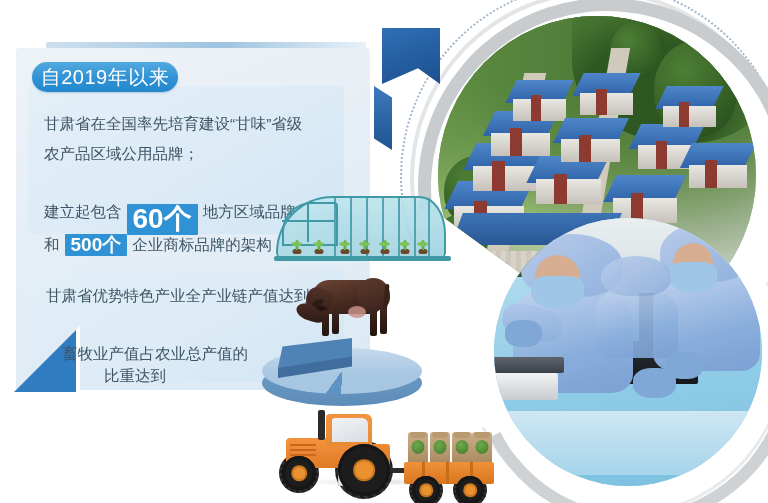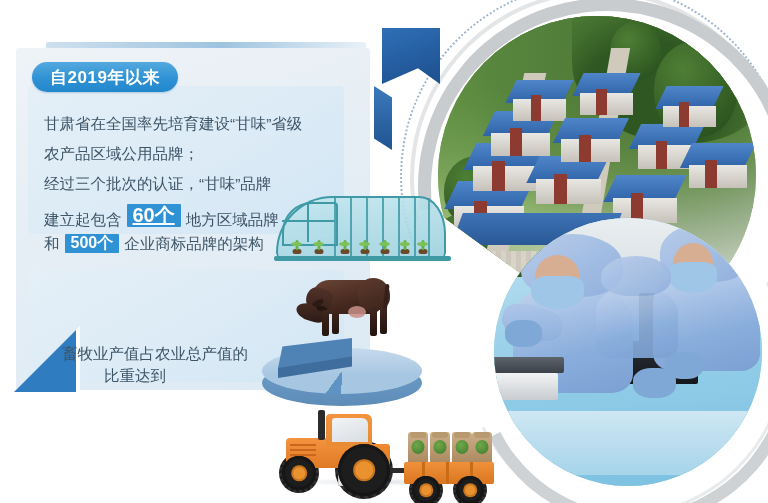--- a/index.html
+++ b/index.html
@@ -151,21 +151,21 @@
     position:absolute;left:10px;top:326px;
     width:0;height:0;
     border-left:70px solid transparent;
     border-bottom:70px solid #ffffff;
   }
 
   .pill{
     position:absolute;
     background:linear-gradient(180deg,#53a9df 0%,#2f92d4 55%,#2387cd 100%);
     color:#fff;border-radius:16px;
-    font-size:17px;font-weight:bold;letter-spacing:.5px;
+    font-size:20px;font-weight:normal;letter-spacing:.5px;
     display:flex;align-items:center;justify-content:center;
     box-shadow:0 1px 2px rgba(30,90,150,.25);
     white-space:nowrap;
   }
   .pill-2019{left:32px;top:62px;width:146px;height:30px;}
   .pill-2022{left:212px;top:250px;width:134px;height:29px;}
 
   .txt{
     position:absolute;white-space:nowrap;
     color:#3d5566;font-size:15.5px;line-height:1;
@@ -420,34 +420,34 @@
          background:linear-gradient(180deg,#3c79bd,#1f548f);"></div>
   </div>
 
   <div class="tri-bl2"></div>
   <div class="tri-bl"></div>
 
   <div class="pill pill-2019">自2019年以来</div>
 
   <div class="txt" style="left:44px;top:146px;">农产品区域公用品牌；</div>
   <div class="txt" style="left:44px;top:116px;">甘肃省在全国率先培育建设“甘味”省级</div>
-  <div class="txt" style="left:44px;top:176px;">经过三个批次的认证，“甘味”品牌</div>
-
-  <div class="txt" style="left:44px;top:204px;display:flex;align-items:flex-end;gap:5px;">
+
+  <div class="txt" style="left:44px;top:204px;display:flex;align-items:flex-start;gap:5px;">
     <span>建立起包含</span>
-    <span class="hl" style="font-size:20px;text-decoration:underline;">60个</span>
+    <span class="hl" style="font-size:28px;">60个</span>
     <span>地方区域品牌</span>
   </div>
 
   <div class="txt" style="left:44px;top:234px;display:flex;align-items:center;gap:5px;">
     <span>和</span>
-    <span class="hl" style="font-size:16px;">500个</span>
+    <span class="hl" style="font-size:19px;">500个</span>
     <span>企业商标品牌的架构</span>
   </div>
 
+  <div class="txt" style="left:46px;top:288px;">甘肃省优势特色产业全产业链产值达到</div>
   <div class="txt" style="left:62px;top:346px;">畜牧业产值占农业总产值的</div>
 
   <div class="txt" style="left:104px;top:368px;display:flex;align-items:center;gap:2px;">
     <span>比重达到</span>
   </div>
   <div class="callout-arrow"></div>
 
   <div class="greenhouse">
     <div class="gh-body"></div>
     <div class="gh-rib" style="left:58px;"></div>

